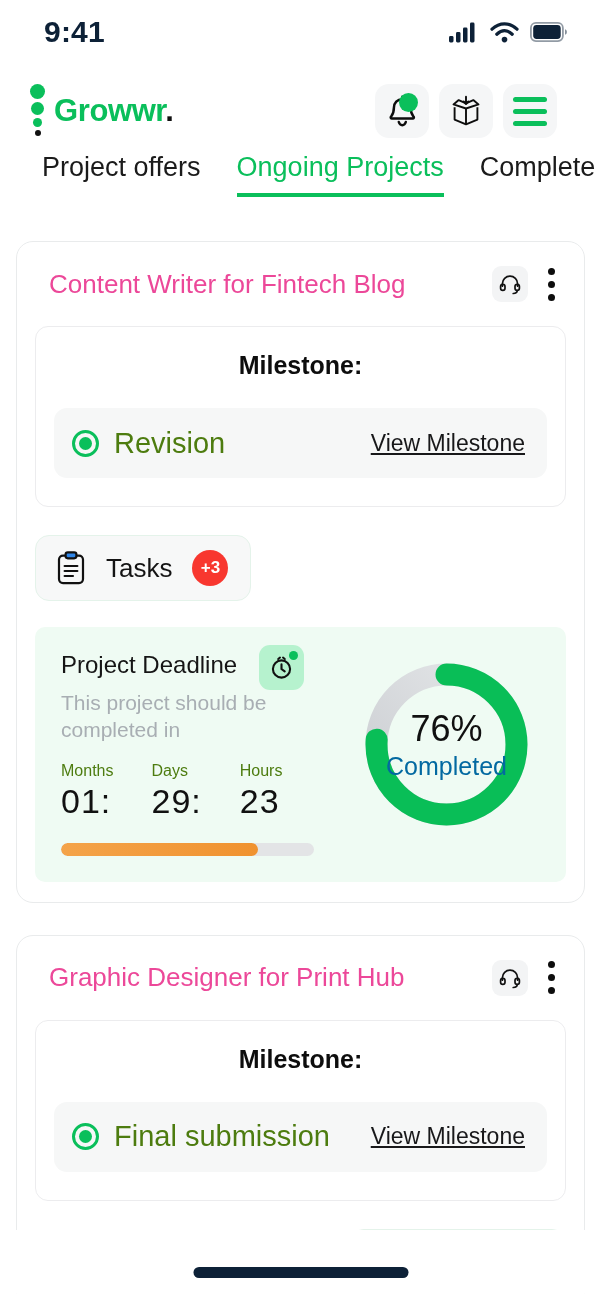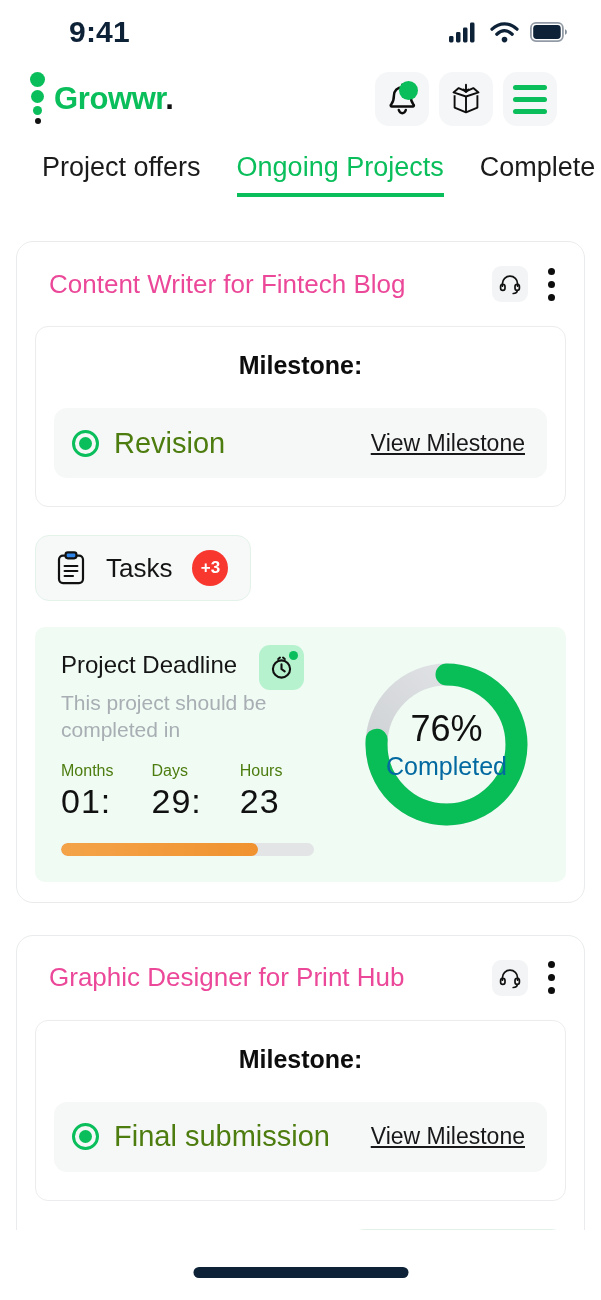--- a/index.html
+++ b/index.html
@@ -15,32 +15,31 @@
     background:#fff;
     border-radius:38px;
     overflow:hidden;
   }
 
   
   .statusbar {
     height:60px;
     display:flex; align-items:center; justify-content:space-between;
     padding:4px 34px 0 44px;
-    margin-left:25px;
   }
   .clock {
     font-size:30px; font-weight:600; color:#0d2137;
     letter-spacing:0.2px;
   }
   .status-icons { display:flex; align-items:center; gap:11px; }
 
   
   .appbar {
     height:78px;
-    display:flex; align-items:center; justify-content:space-between;
+    display:flex; align-items:flex-end; justify-content:space-between;
     padding:0 44px 0 30px;
   }
   .brand { display:flex; align-items:center; gap:9px; }
   .brand-dots {
     display:flex; flex-direction:column; align-items:center;
     justify-content:center; gap:3px; padding-bottom:2px;
   }
   .bd { border-radius:50%; background:#0ABF5B; }
   .bd1 { width:15px; height:15px; }
   .bd2 { width:13px; height:13px; }

